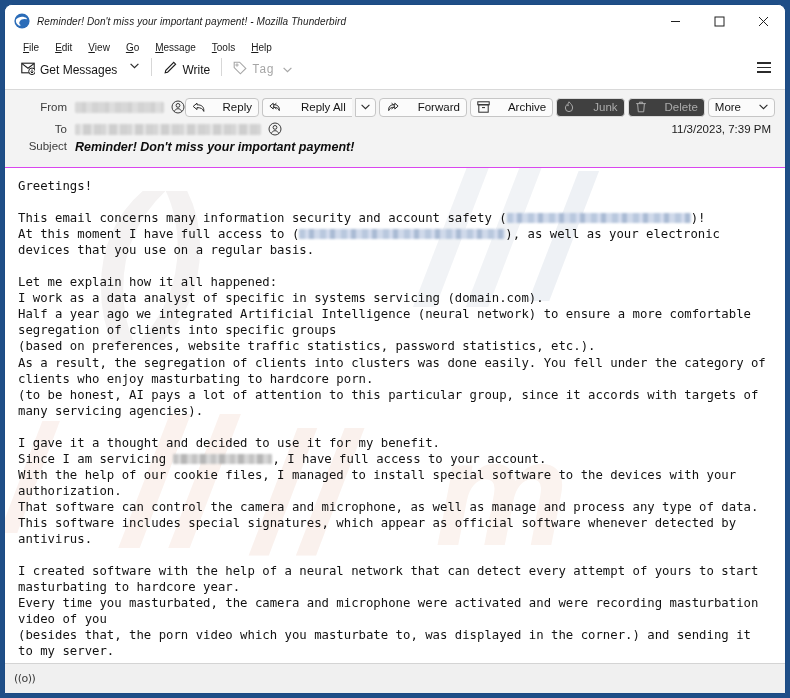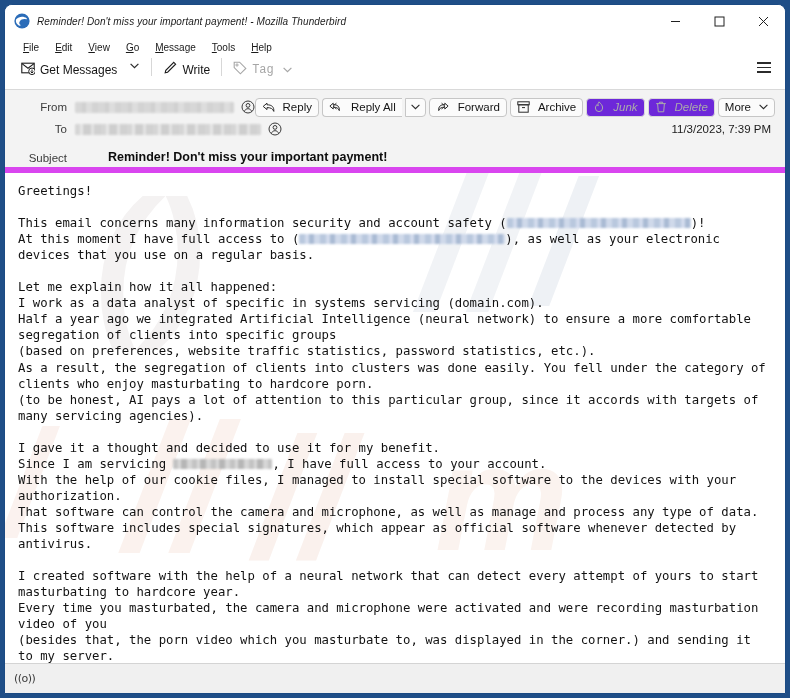--- a/index.html
+++ b/index.html
@@ -65,21 +65,21 @@
   .tbtn.disabled{color:#a6a6a6;font-family:Liberation Mono, monospace;}
   .tb-sep{width:1px;height:18px;background:#d7d7d7;margin:0 5px;}
   .chev{font-size:9px;color:#333;padding:3px 7px;}
   .hamburger{margin-left:auto;display:flex;flex-direction:column;gap:3px;padding:4px 6px;}
   .hamburger span{display:block;width:14px;height:1.6px;background:#2b2b2b;}
 
   
   .msghdr{
     background:#f3f3f3;
     padding:6px 10px 0 10px;
-    border-bottom:6px solid #d946ef;
+    border-bottom:1px solid #d946ef;
     font-size:12px;color:#1a1a1a;
   }
   .hdr-row{display:flex;align-items:center;min-height:22px;}
   .hdr-label{
     width:52px;text-align:right;margin-right:8px;color:#3b3b3b;font-size:11.5px;
     flex:0 0 auto;
   }
   .redact{
     height:11px;width:186px;border-radius:1px;
     background:
@@ -88,31 +88,31 @@
     opacity:.95;
   }
   .redact.gap{
     background:
       repeating-linear-gradient(90deg,#d4d4d4 0 5px,#e7e7e7 5px 8px,#cdcdcd 8px 16px,#e2e2e2 16px 19px,#d0d0d0 19px 26px);
   }
   .contact-ico{
     width:14px;height:14px;margin-left:7px;flex:0 0 auto;
   }
   .hdr-date{margin-left:auto;font-size:11.5px;color:#1a1a1a;padding-right:4px;white-space:nowrap;}
-  .subj-row{display:flex;align-items:flex-end;min-height:24px;padding-bottom:3px;gap:33px;}
+  .subj-row{display:flex;align-items:flex-start;min-height:24px;padding-bottom:3px;}
   .subj-label{width:52px;text-align:right;margin-right:8px;color:#3b3b3b;font-size:11.5px;flex:0 0 auto;}
-  .subj-text{font-weight:bold;font-size:12.5px;color:#0d0d0d;}
+  .subj-text{font-weight:bold;font-size:12.5px;color:#0d0d0d;font-style:italic;}
   .btnbar{margin-left:auto;display:flex;align-items:center;gap:3px;}
   .hbtn{
-    display:flex;align-items:center;gap:8px;
+    display:flex;align-items:center;gap:18px;
     border:1px solid #c6c6c6;background:#fbfbfb;border-radius:4px;
     font-size:11.5px;color:#141414;padding:2px 6px;height:19px;
     box-sizing:border-box;white-space:nowrap;
   }
-  .hbtn.disabled{color:#ababab;border-color:#dadada;background:#6d28d9;font-style:italic;}
+  .hbtn.disabled{color:#ababab;border-color:#dadada;background:#404040;}
   .hbtn.split-main{border-radius:4px 0 0 4px;border-right:none;}
   .hbtn.split-arrow{border-radius:0 4px 4px 0;padding:2px 5px;}
   .hbtn svg{display:block;}
 
   
   .bodywrap{
     flex:1;background:#ffffff;position:relative;overflow:hidden;
   }
   .watermark{
     position:absolute;inset:0;pointer-events:none;overflow:hidden;

